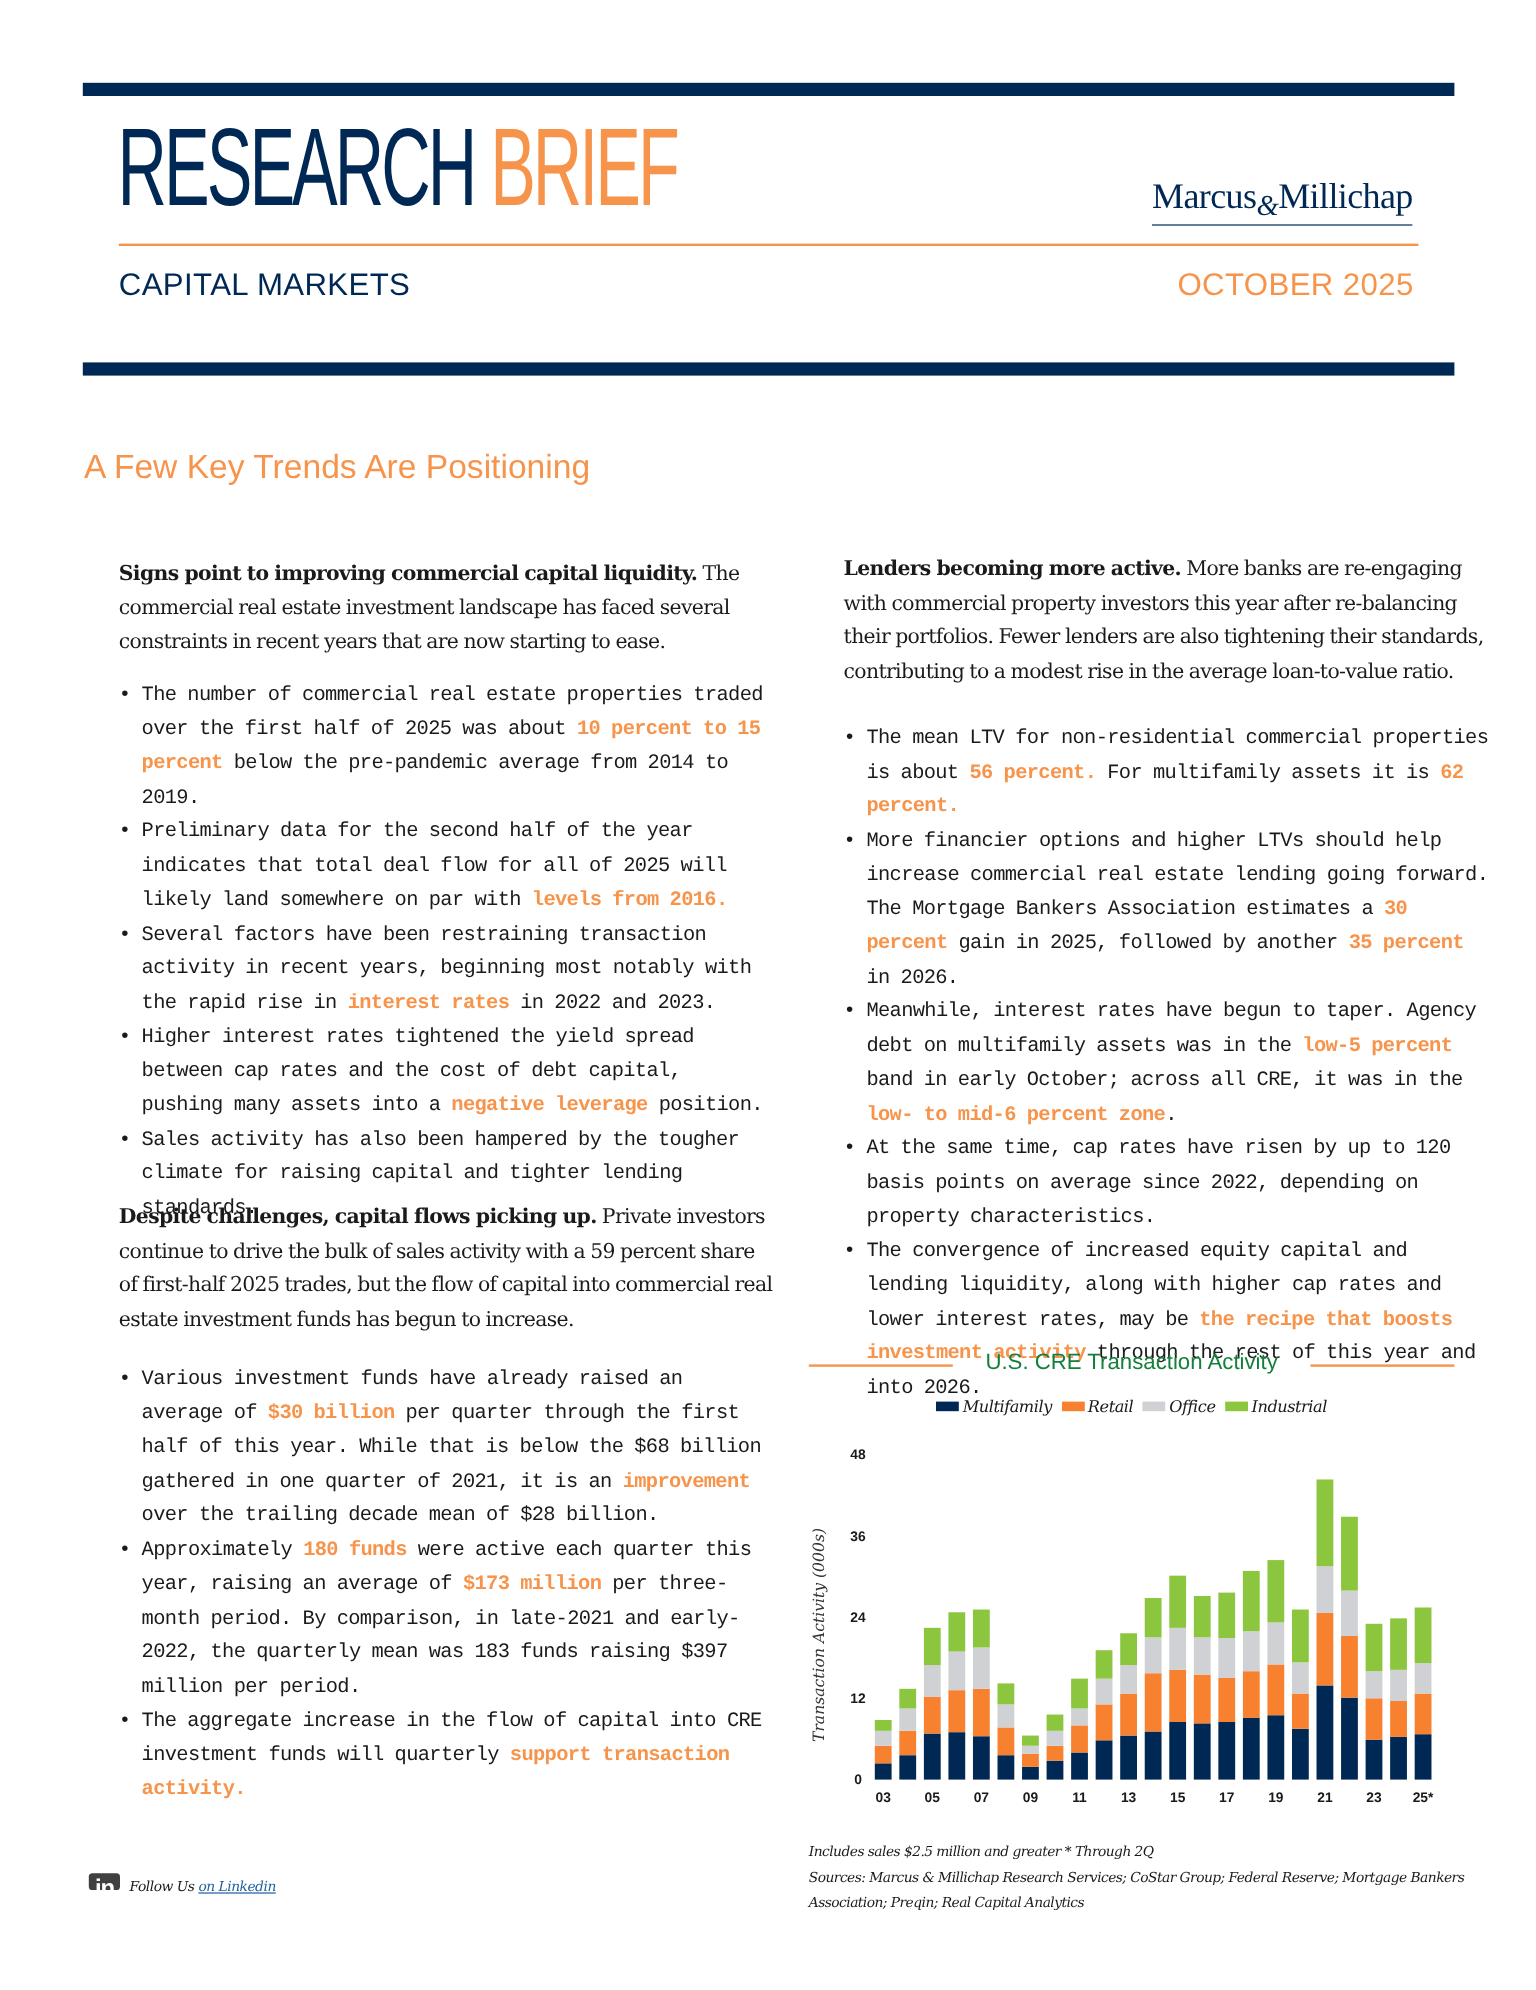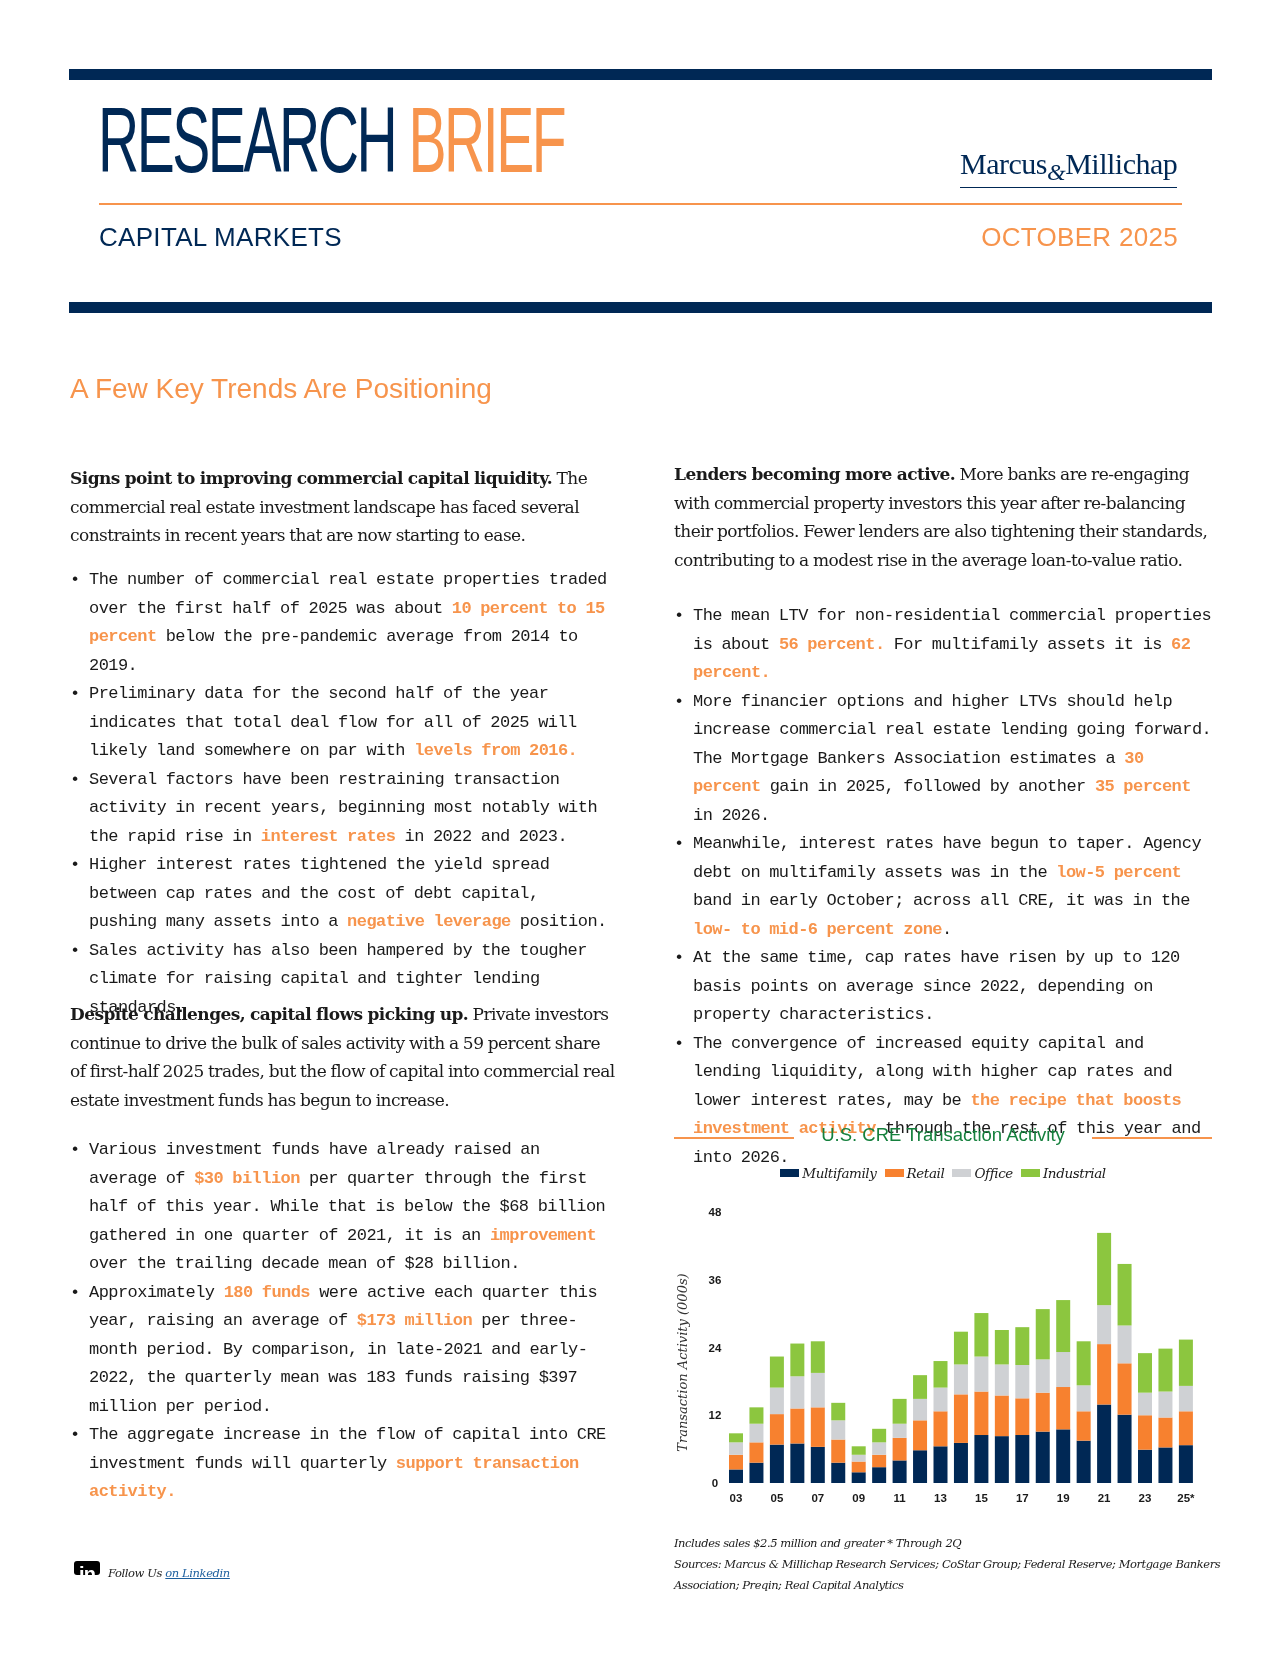--- a/index.html
+++ b/index.html
@@ -11,21 +11,21 @@
   #bottom-bar { left:69px; top:302px; width:1143px; height:11px; }
   #title { left:98px; top:94px; font-family:"Liberation Sans", sans-serif; font-size:92px; font-weight:400; letter-spacing:-4px; line-height:1; transform:scaleX(0.62); transform-origin:left top; white-space:nowrap; }
   #title .t1 { color:#002855; }
   #title .t2 { color:#f7944c; }
   #logo { left:960px; top:148px; font-family:"Liberation Serif", serif; font-size:30px; color:#002855; letter-spacing:-0.5px; border-bottom:1.5px solid #002855; line-height:1.05; padding-bottom:2px; white-space:nowrap; }
   #logo .amp { font-size:24px; font-style:italic; vertical-align:-6px; }
   #header-rule { left:99px; top:203px; width:1083px; height:2px; }
   #section-label { left:99px; top:222px; font-family:"Liberation Sans", sans-serif; font-size:26px; color:#002855; letter-spacing:0.3px; }
   #date-label { right:102px; top:222px; font-family:"Liberation Sans", sans-serif; font-size:26px; color:#f7944c; letter-spacing:0.3px; }
   #headline { left:70px; top:372px; font-family:"Liberation Sans", sans-serif; font-size:28px; line-height:34px; color:#f7944c; width:560px; }
-  .col { position:absolute; font-size:17px; line-height:28.5px; color:#1a1a1a; font-family:"DejaVu Serif", serif; letter-spacing:-0.55px; word-spacing:-0.5px; }
+  .col { position:absolute; font-size:17px; line-height:28.5px; color:#1a1a1a; font-family:"DejaVu Serif", serif; letter-spacing:-0.55px; word-spacing:-0.5px;margin-left:29px; }
   .col p { margin:0; }
   .col b { font-weight:bold; }
   .hl { color:#f7944c; font-weight:bold; }
   ul.bl { list-style:none; margin:0; padding:0; }
   ul.bl li { position:relative; padding-left:19px;font-family:Liberation Mono, monospace; }
   ul.bl li::before { content:"\2022"; position:absolute; left:0; top:0; color:#1a1a1a; }
   #left-intro { left:70px; top:464px; width:540px; }
   #left-list1 { left:70px; top:566px; width:545px; }
   #left-intro2 { left:70px; top:1000px; width:545px; }
   #left-list2 { left:70px; top:1136px; width:545px; }
@@ -34,21 +34,21 @@
   
   #chart-title-row { left:674px; top:1124px; width:538px; height:28px; }
   #chart-title { position:absolute; left:0; right:0; top:0; text-align:center; font-family:"Liberation Sans", sans-serif; font-size:18.5px; color:#15803d; }
   .ct-line { position:absolute; top:13px; height:1.5px; background:#f7944c; }
   #legend { left:674px; top:1165px; width:538px; text-align:center; font-family:"DejaVu Serif", serif; font-style:italic; font-size:13.5px; color:#1a1a1a; white-space:nowrap; letter-spacing:-0.4px; }
   .lg-item { display:inline-block; margin:0 4px; }
   .lg-swatch { display:inline-block; width:19px; height:8px; margin-right:3px; vertical-align:1px; }
   #chart-svg { left:660px; top:1190px; }
   #chart-note { left:674px; top:1533px; width:560px; font-family:"DejaVu Serif", serif; font-style:italic; font-size:11.5px; line-height:21px; color:#1a1a1a; letter-spacing:-0.45px; }
   #footer { left:74px; top:1561px; font-family:"DejaVu Serif", serif; font-style:italic; font-size:11.5px; color:#1a1a1a; white-space:nowrap; letter-spacing:-0.4px; }
-  #li-icon { display:inline-block; width:26px; height:14px; background:#000000; border-radius:3px; color:#fff; font-family:"Liberation Sans", sans-serif; font-weight:bold; font-style:normal; font-size:20px; line-height:27px; text-align:center; vertical-align:-4px; margin-right:8px; letter-spacing:-1px; }
+  #li-icon { display:inline-block; width:26px; height:14px; background:#404040; border-radius:3px; color:#fff; font-family:"Liberation Sans", sans-serif; font-weight:bold; font-style:normal; font-size:20px; line-height:27px; text-align:center; vertical-align:-4px; margin-right:8px; letter-spacing:-1px; }
   #li-link { color:#1d5f9e; text-decoration:underline; }
 </style>
 </head>
 <body>
 
 <div class="abs bar-navy" id="top-bar"></div>
 
 <div class="abs" id="title"><span class="t1">RESEARCH</span> <span class="t2">BRIEF</span></div>
 
 <div class="abs" id="logo"><span>Marcus</span><span class="amp">&amp;</span><span>Millichap</span></div>

